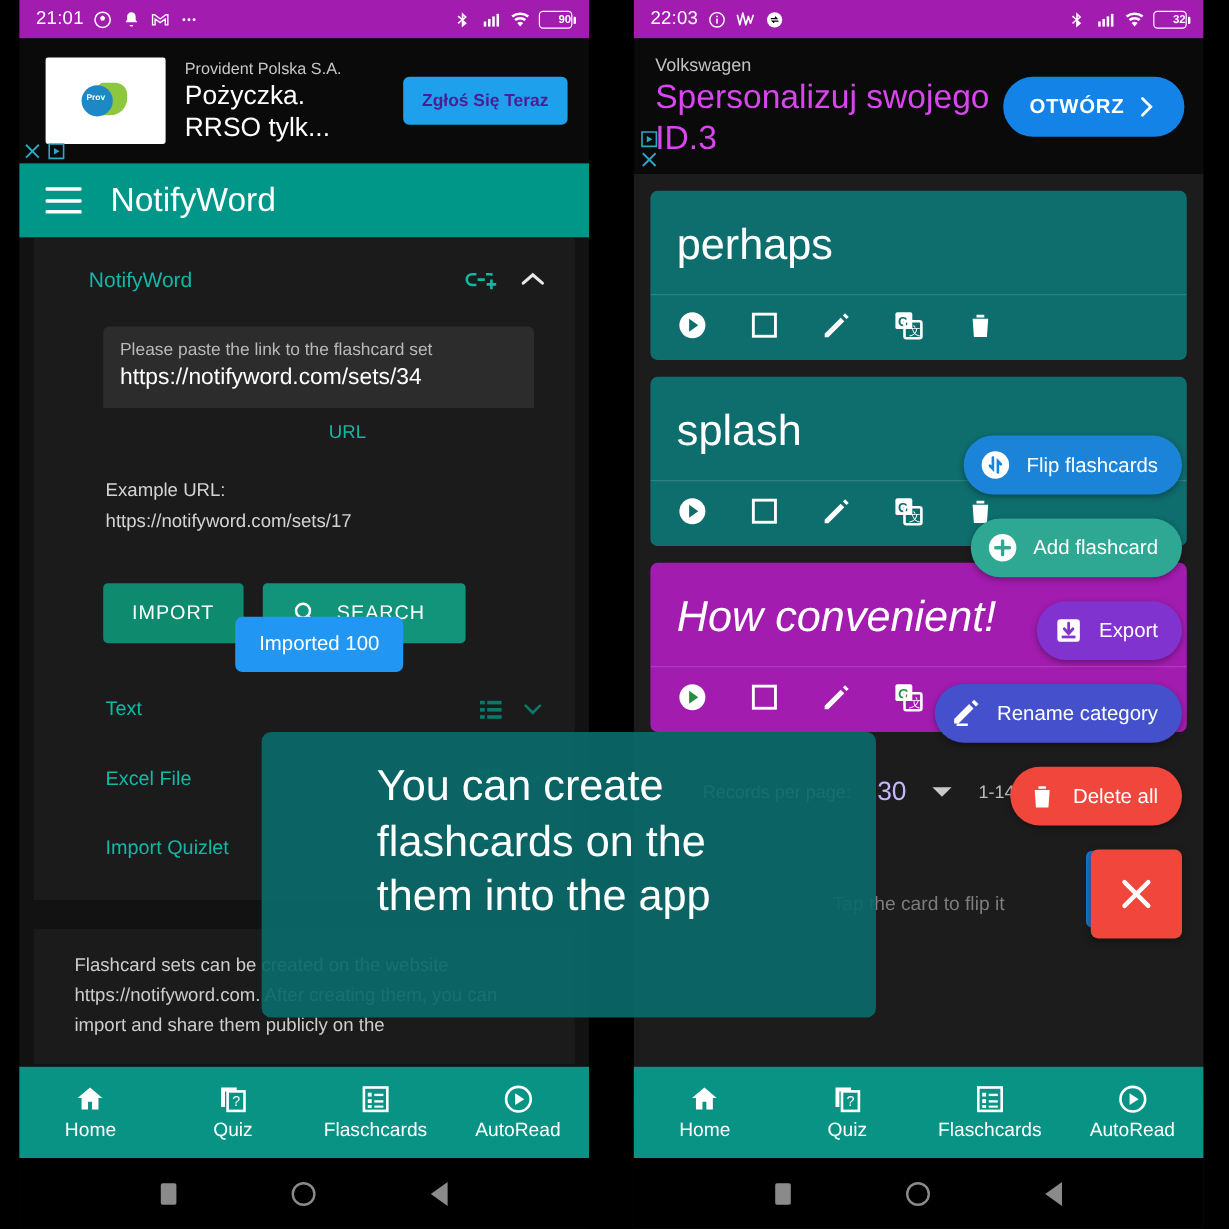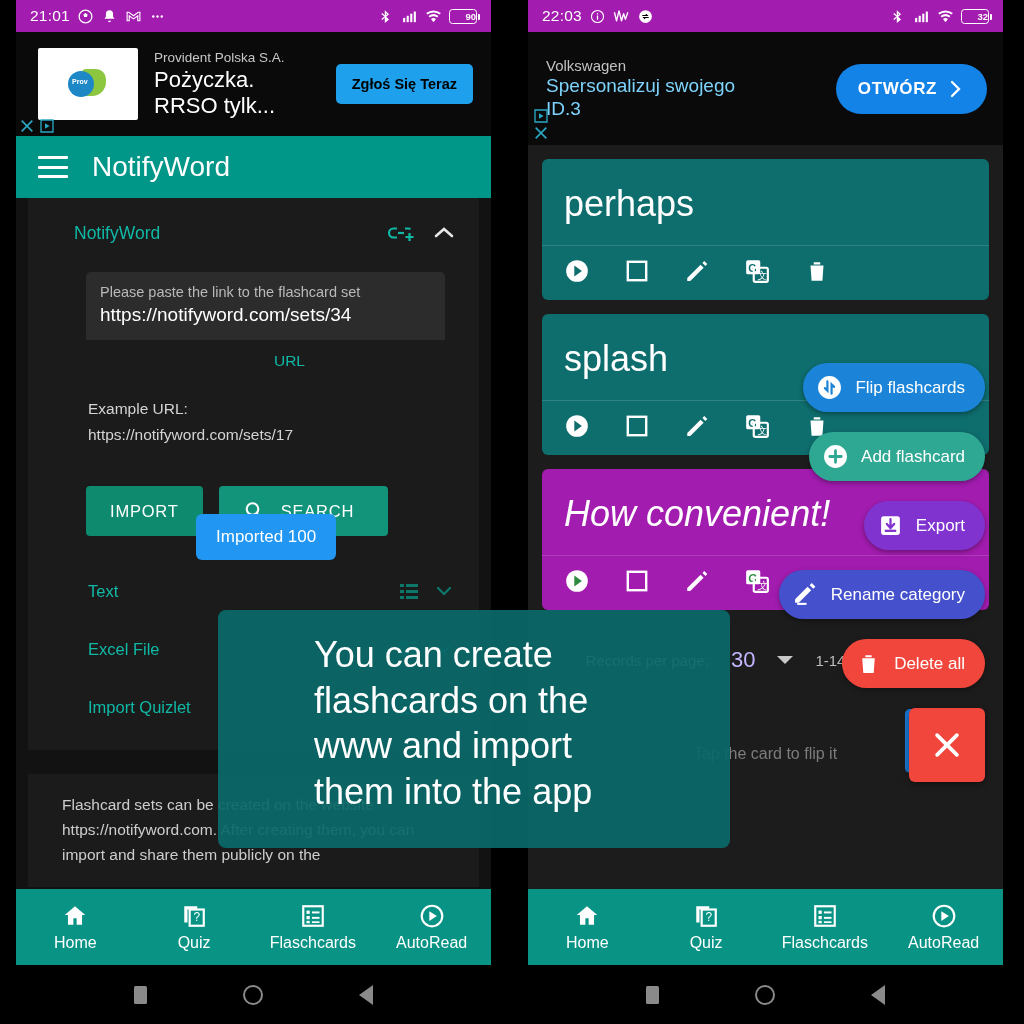--- a/index.html
+++ b/index.html
@@ -36,37 +36,37 @@
   .ad { position:relative; background:#0a0a0a; height:104px; display:flex; align-items:center; }
   .ad-thumb { width:100px; height:72px; margin-left:22px; background:#fff; border-radius:2px; display:flex; align-items:center; justify-content:center; flex:none; }
   .ad-logo { width:40px; height:30px; position:relative; }
   .ad-logo .c1 { position:absolute; left:0; top:2px; width:26px; height:26px; border-radius:50%; background:#1e88c7; }
   .ad-logo .c2 { position:absolute; left:14px; top:0; width:24px; height:27px; background:#8dc63f; border-radius:4px 10px 14px 4px; }
   .ad-logo .c3 { position:absolute; left:4px; top:9px; font-size:7px; color:#fff; font-weight:bold; }
   .ad-body { margin-left:16px; flex:1; min-width:0; }
   .ad-adv { font-size:13.5px; color:#c7c7c7; margin-bottom:2px; }
   .ad-title { font-size:22px; color:#fff; line-height:1.18; font-weight:400; }
   .ad-cta {
-    flex:none; margin-right:18px; background:#1ea0ec; color:#000000; border:none;
+    flex:none; margin-right:18px; background:#1ea0ec; color:#4c1d95; border:none;
     border-radius:5px; padding:12px 16px; font-size:14.5px; font-weight:bold; cursor:pointer;
   }
   .ad-cta-pill {
     flex:none; margin-right:16px; background:#1383e8; color:#fff; border:none;
     border-radius:28px; padding:15px 22px; font-size:17px; font-weight:bold; letter-spacing:.6px;
     display:flex; align-items:center; gap:10px; cursor:pointer;
   }
   .ad-badges { position:absolute; left:3px; bottom:2px; display:flex; gap:4px; align-items:center; }
   .ad-badges.stacked { flex-direction:column; gap:1px; left:5px; bottom:4px; }
   .ad-x, .ad-i { width:16px; height:16px; }
 
   
   .ad2 { position:relative; background:#0a0a0a; height:113px; display:flex; align-items:center; padding-left:18px;}
   .ad2-body { flex:1; min-width:0; }
   .ad2-adv { font-size:15px; color:#c2c2c2; margin-bottom:1px; }
-  .ad2-title { font-size:19px; color:#7dd3fc; line-height:1.2; }
+  .ad2-title { font-size:28px; color:#d946ef; line-height:1.2; }
 
   
   .appbar { height:62px; background:#009688; display:flex; align-items:center; padding:0 0 0 22px; }
   .burger { width:30px; height:22px; display:flex; flex-direction:column; justify-content:space-between; cursor:pointer; }
   .burger i { display:block; height:3px; background:#fff; border-radius:1px; }
   .appbar-title { margin-left:24px; color:#fff; font-size:28px; font-weight:400; }
 
   
   .content { position:relative; background:#121212; height:calc(1024px - 32px - 104px - 62px); overflow:hidden; }
   .panel { background:#1b1b1b; margin:0 12px; padding:14px 0 0 0; }
@@ -646,17 +646,16 @@
     <div class="sysbar">
       <span class="sys-sq"></span>
       <span class="sys-ci"></span>
       <span class="sys-tr"></span>
     </div>
   </div>
 
   <div class="overlay">
     <div>You can create</div>
     <div>flashcards on the</div>
-    <div>www and import</div>
     <div>them into the app</div>
   </div>
 
 </div>
 
 </body></html>

